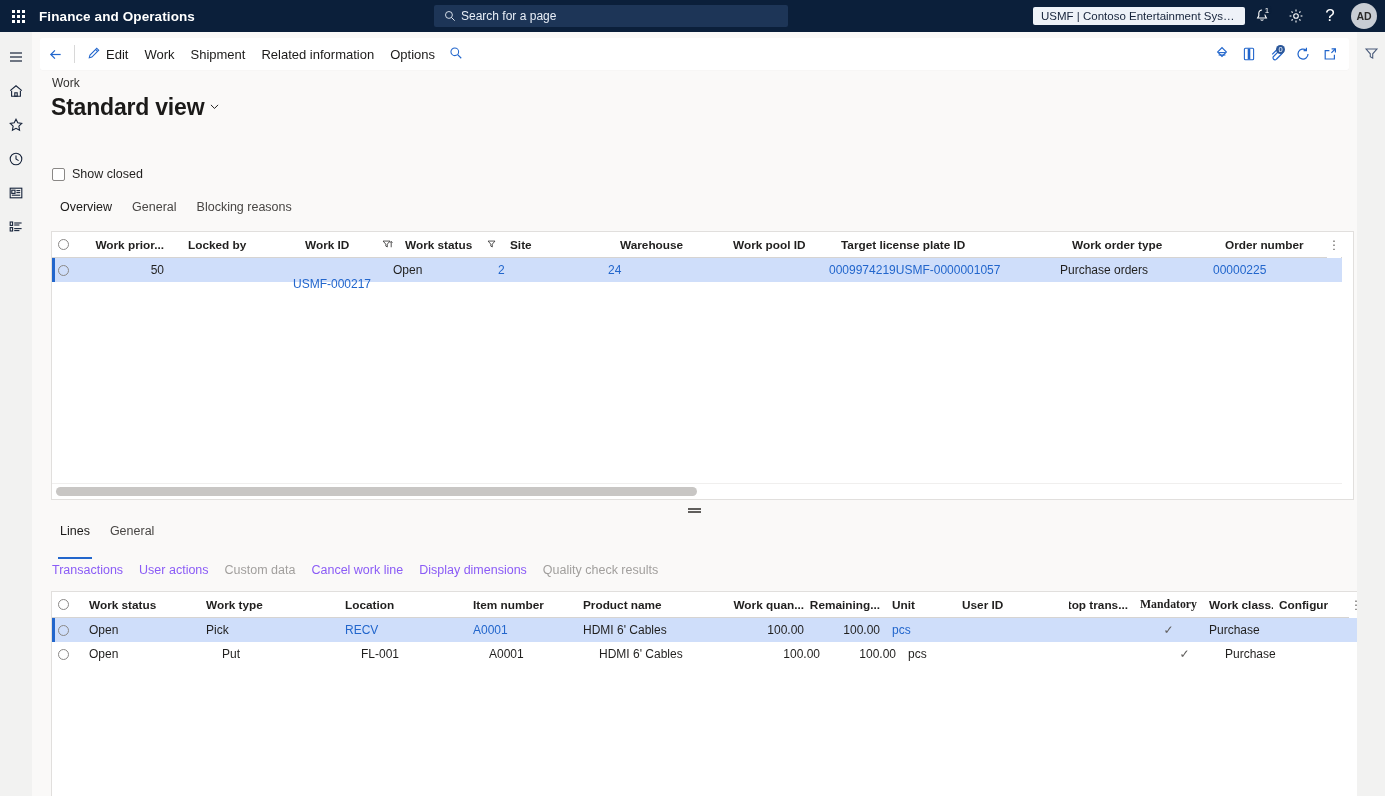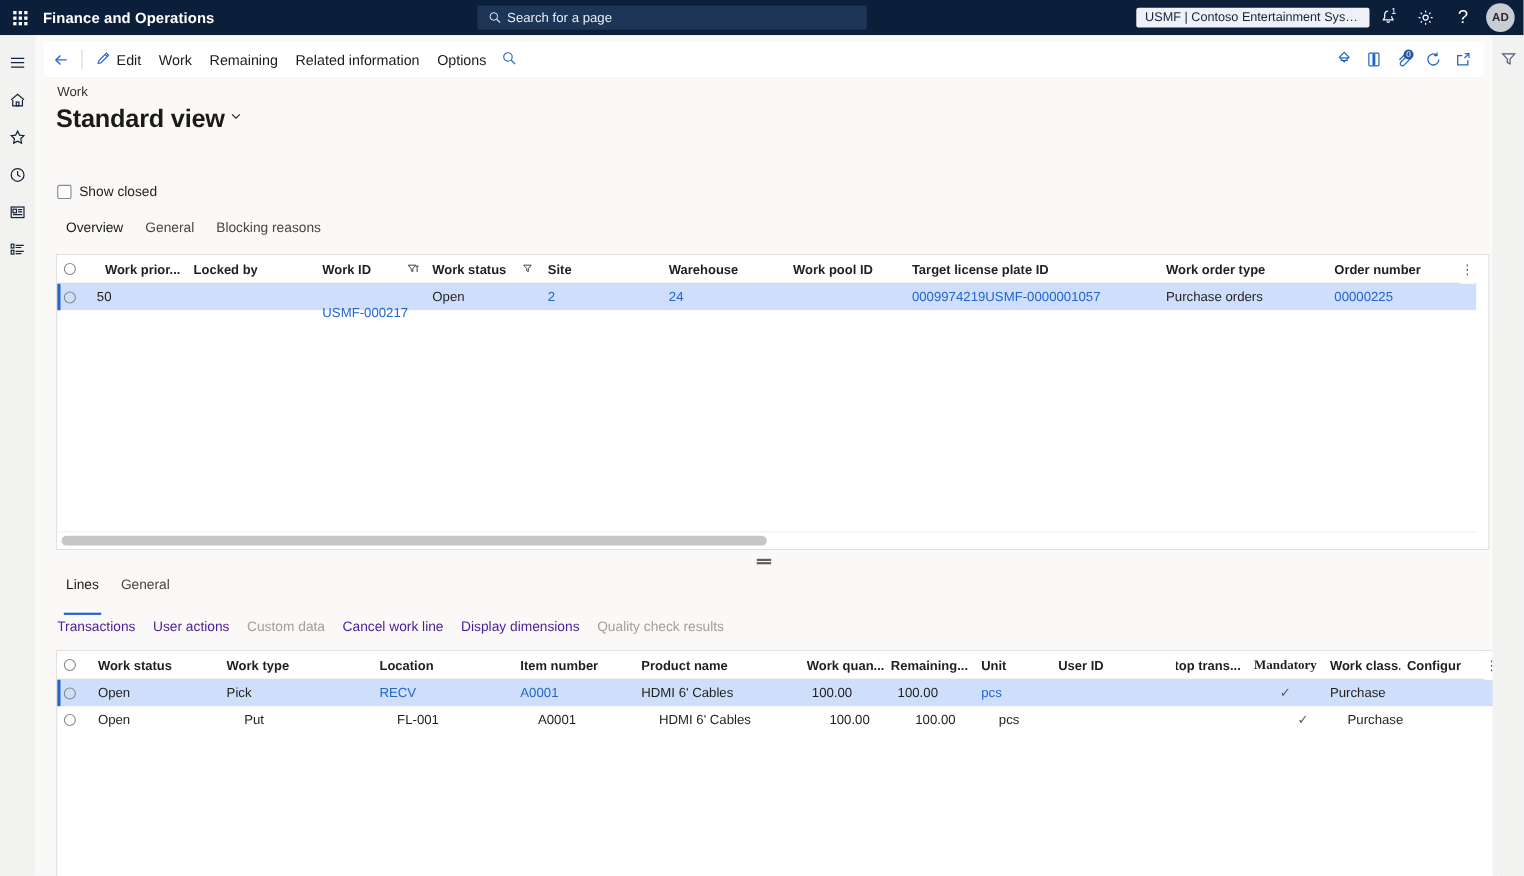--- a/index.html
+++ b/index.html
@@ -194,21 +194,21 @@
   .gh.num { justify-content: flex-end; }
   .grow {
     display: flex; height: 24px; align-items: center;
     position: relative; cursor: pointer;
   }
   .grow .gc {
     font-size: 12px; color: #201f1e;
     padding: 0 6px; white-space: nowrap; overflow: hidden;
     display: flex; align-items: center; height: 24px;
   }
-  .gc.num { }
+  .gc.num { justify-content: flex-end; }
   .gc.link, .gc .link { color: #2266cc; }
   .grow.sel { background: #cfdefa; }
   .grow.sel:before {
     content: ''; position: absolute; left: 0; top: 0; bottom: 0;
     width: 3px; background: #2266cc;
   }
   .selcirc {
     width: 11px; height: 11px; border-radius: 50%;
     border: 1px solid #8a8886; display: inline-block;
   }
@@ -241,21 +241,21 @@
     cursor: row-resize;
   }
   .splitter i {
     display: block; width: 13px; height: 2px; background: #605e5c;
     box-shadow: 0 3px 0 #605e5c;
   }
 
   
   .linetabs { position: absolute; left: 20px; top: 490px; display: flex; gap: 4px; align-items: flex-end; }
   .linkrow { position: absolute; left: 20px; top: 531px; display: flex; gap: 16px; align-items: center; }
-  .alink { font-size: 12.5px; color: #4c1d95; cursor: pointer; }
+  .alink { font-size: 12.5px; color: #8b5cf6; cursor: pointer; }
   .alink.disabled { color: #a19f9d; cursor: default; }
 
   .chk { color: #605e5c; font-size: 12px; }
 </style>
 </head>
 <body>
 
 <div class="topbar">
   <div class="waffle">
     <div class="waffle-grid">
@@ -378,21 +378,21 @@
     <div class="cmd-btn">
       <span>
         <svg width="14" height="14" viewBox="0 0 16 16" fill="none" stroke="#2266cc" stroke-width="1.2">
             <path d="M11.2 2.6 13.4 4.8 5.6 12.6 2.6 13.4l.8-3z"></path>
             <line x1="9.8" y1="4" x2="12" y2="6.2"></line>
           </svg>
       </span>
       <span>Edit</span>
     </div>
     <div class="cmd-btn">Work</div>
-    <div class="cmd-btn">Remaining</div>
+    <div class="cmd-btn">Shipment</div>
     <div class="cmd-btn">Related information</div>
     <div class="cmd-btn">Options</div>
 
     <div class="cmd-btn" style="padding:0 6px;">
       <span>
         <svg width="14" height="14" viewBox="0 0 16 16">
             <circle cx="6.6" cy="6.6" r="4.4" fill="none" stroke="#2266cc" stroke-width="1.2"></circle>
             <line x1="10" y1="10" x2="14" y2="14" stroke="#2266cc" stroke-width="1.3"></line>
           </svg>
       </span>
@@ -457,21 +457,21 @@
 
   <div class="gridbox" id="header-grid" style="left:19px; top:199px; width:1303px; height:269px;">
 
     <div class="ghead" id="hg-head">
         <div class="gh" style="width: 30px; min-width: 30px;">
           <span class="selcirc"></span>
         </div>
         <div class="gh num" style="width: 88px; min-width: 88px;">
           <span>Work prior...</span>
         </div>
-        <div class="gh" style="width: 117px; min-width: 117px;">
+        <div class="gh" style="width: 117px; min-width: 117px; margin-left: 12px;">
           <span>Locked by</span>
         </div>
         <div class="gh" style="width: 100px; min-width: 100px; justify-content: space-between;">
           <span>Work ID</span>
           <span style="display: inline-flex; margin-left: auto; padding-left: 6px;">
             <svg width="11" height="11" viewBox="0 0 16 16" fill="none" stroke="#323130" stroke-width="1.2">
               <path d="M1.6 3h10l-3.9 4.5v4.1l-2.2-1.3V7.5z"></path>
               <path d="M13.4 12V3.6M11.6 5.4l1.8-1.8 1.8 1.8"></path>
             </svg>
           </span>

